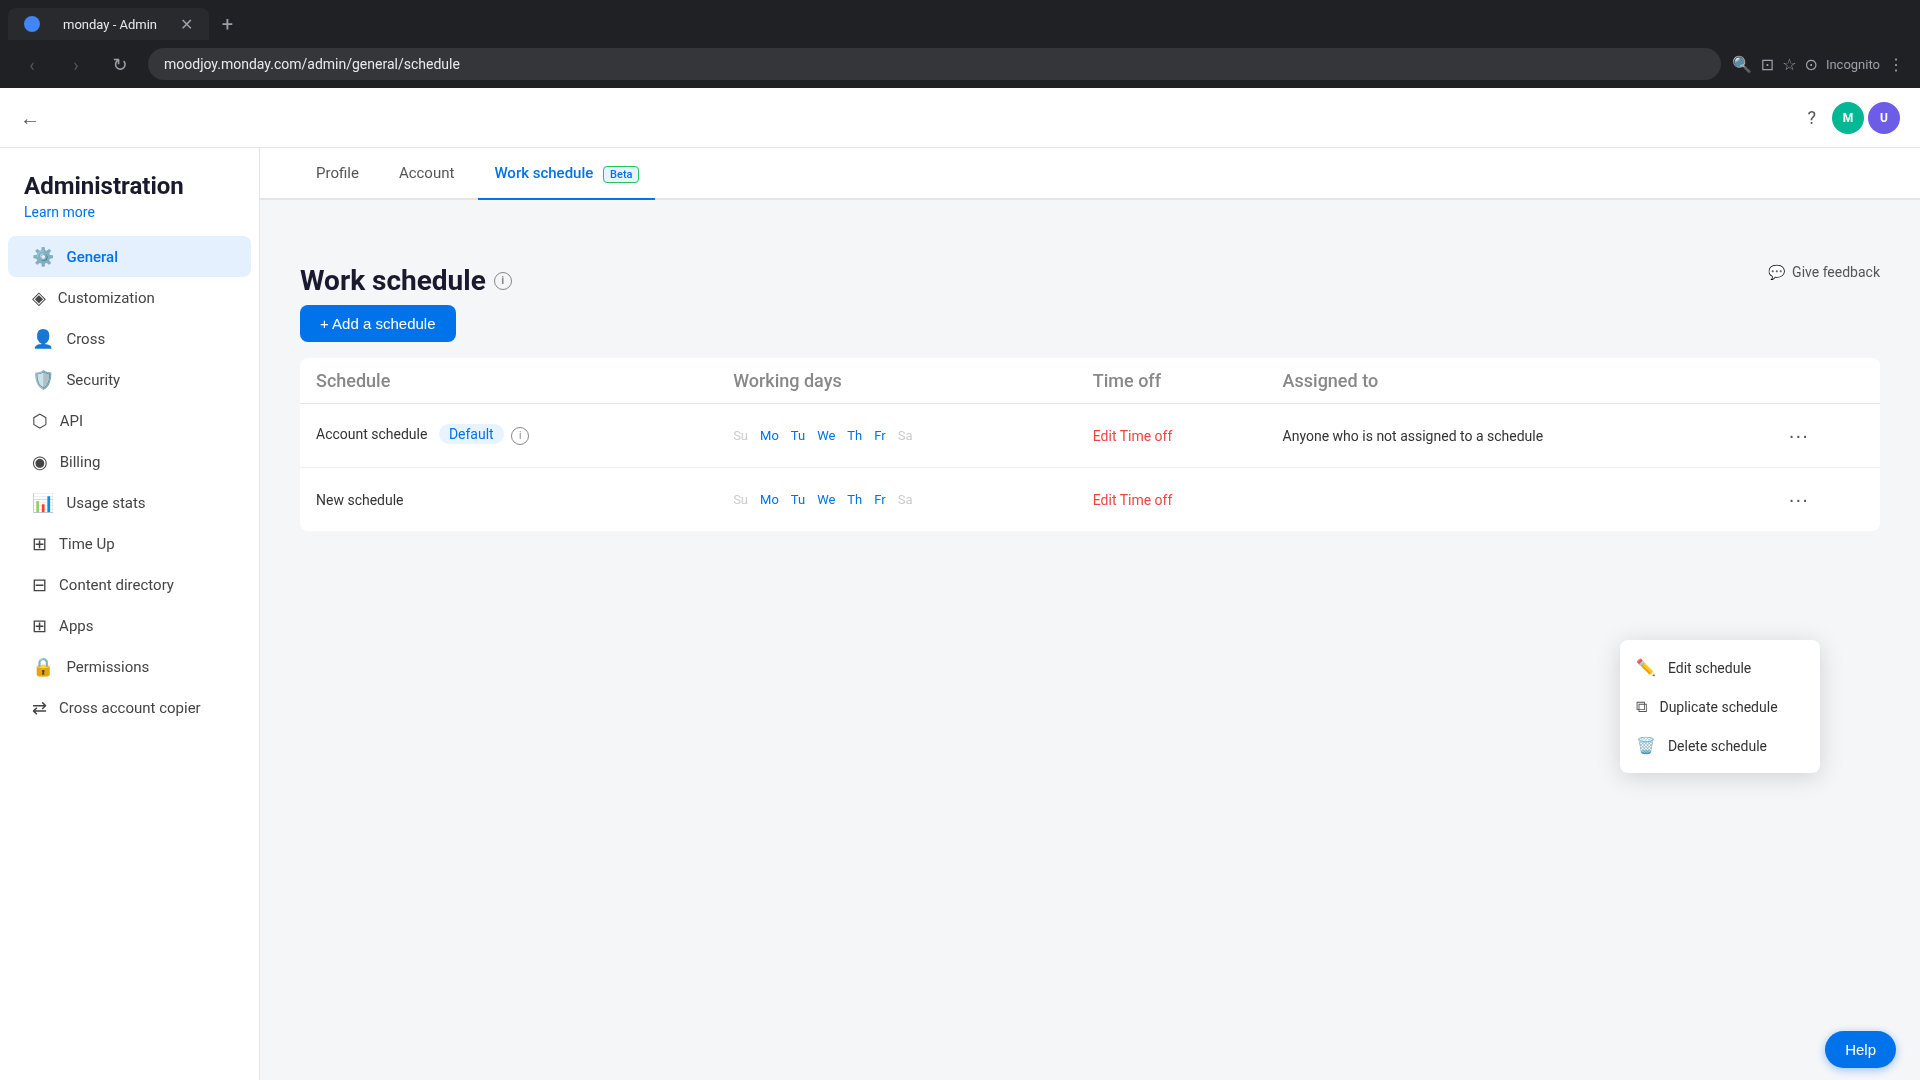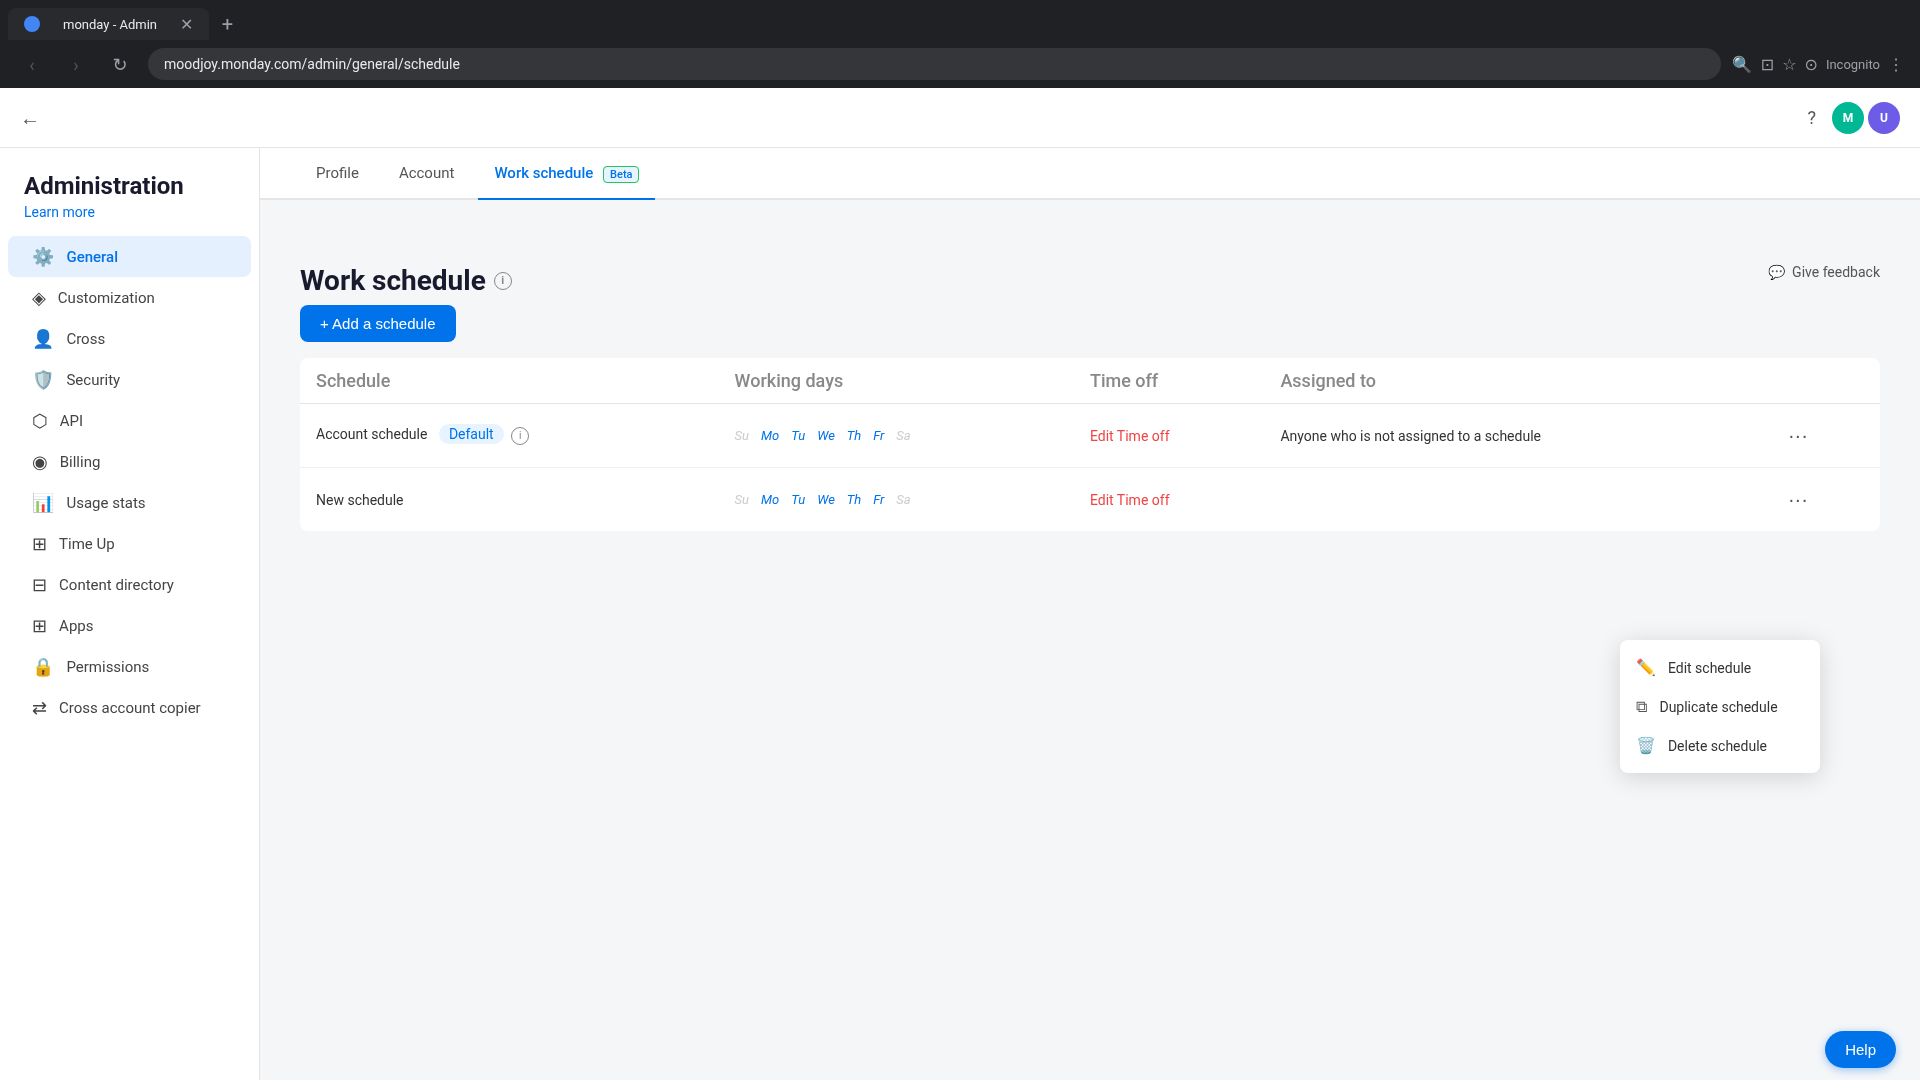--- a/index.html
+++ b/index.html
@@ -59,21 +59,21 @@
 
     
     .add-btn { background: #0073ea; color: white; border: none; border-radius: 8px; padding: 10px 20px; font-size: 15px; cursor: pointer; display: flex; align-items: center; gap: 8px; margin-bottom: 16px; }
 
     
     .schedule-table { width: 100%; border-collapse: collapse; background: #fff; border-radius: 8px; overflow: visible; }
     .schedule-table thead tr { border-bottom: 1px solid #e5e5e5; }
     .schedule-table th { padding: 12px 16px; text-align: left; color: #888; font-size: 18px; font-weight: 500; }
     .schedule-table td { padding: 16px 16px; font-size: 14px; color: #333; border-bottom: 1px solid #f0f0f0; }
     .schedule-table tr:last-child td { border-bottom: none; }
-    .day-cell { display: flex; gap: 12px; align-items: flex-end; font-style: italic; }
+    .day-cell { display: flex; gap: 12px; align-items: flex-end; }
     .day { color: #0073ea; font-size: 13px; }
     .day.inactive { color: #ccc; }
     .default-badge { background: #e7f3ff; color: #0073ea; border-radius: 12px; padding: 2px 10px; font-size: 14px; margin-left: 8px; }
     .edit-time-link { color: #ef4444; cursor: pointer; font-size: 14px; }
     .more-btn { background: none; border: none; font-size: 20px; cursor: pointer; color: #555; padding: 4px 8px; border-radius: 4px; }
 
     
     .context-menu { position: absolute; background: #fff; border-radius: 8px; box-shadow: 0 4px 24px rgba(0,0,0,0.15); padding: 8px 0; z-index: 100; min-width: 200px; right: 100px; top: 640px; }
     .context-menu-item { display: flex; align-items: center; gap: 12px; padding: 10px 16px; cursor: pointer; font-size: 14px; color: #333; }
     .context-menu-item .cm-icon { font-size: 16px; color: #555; }

